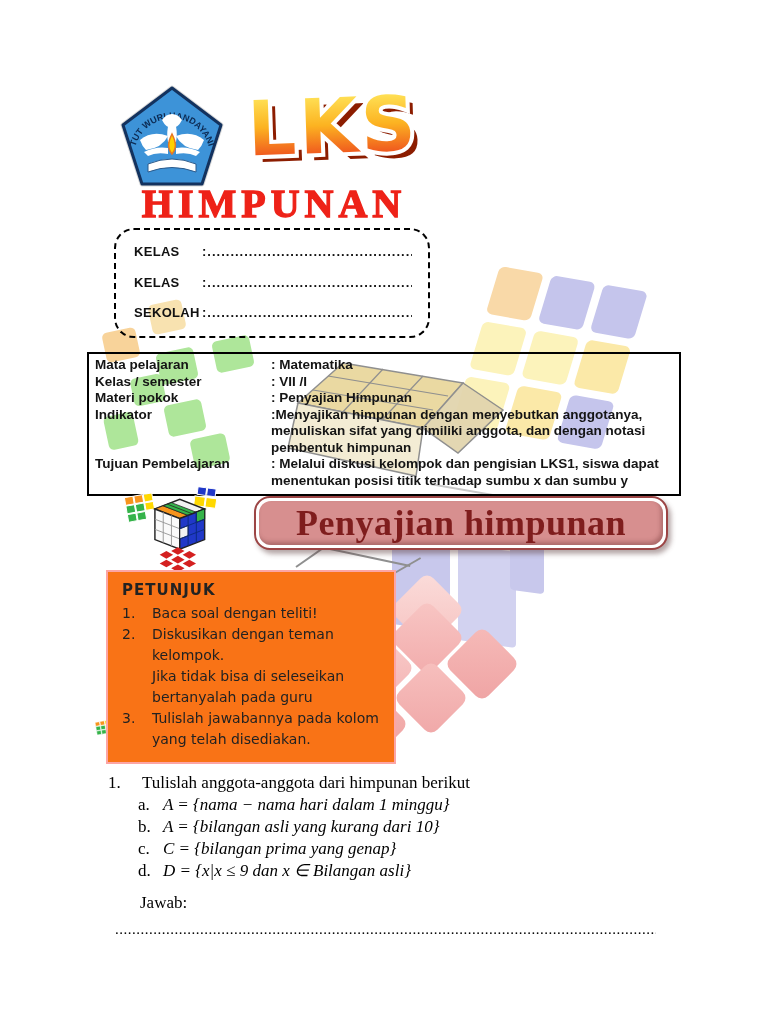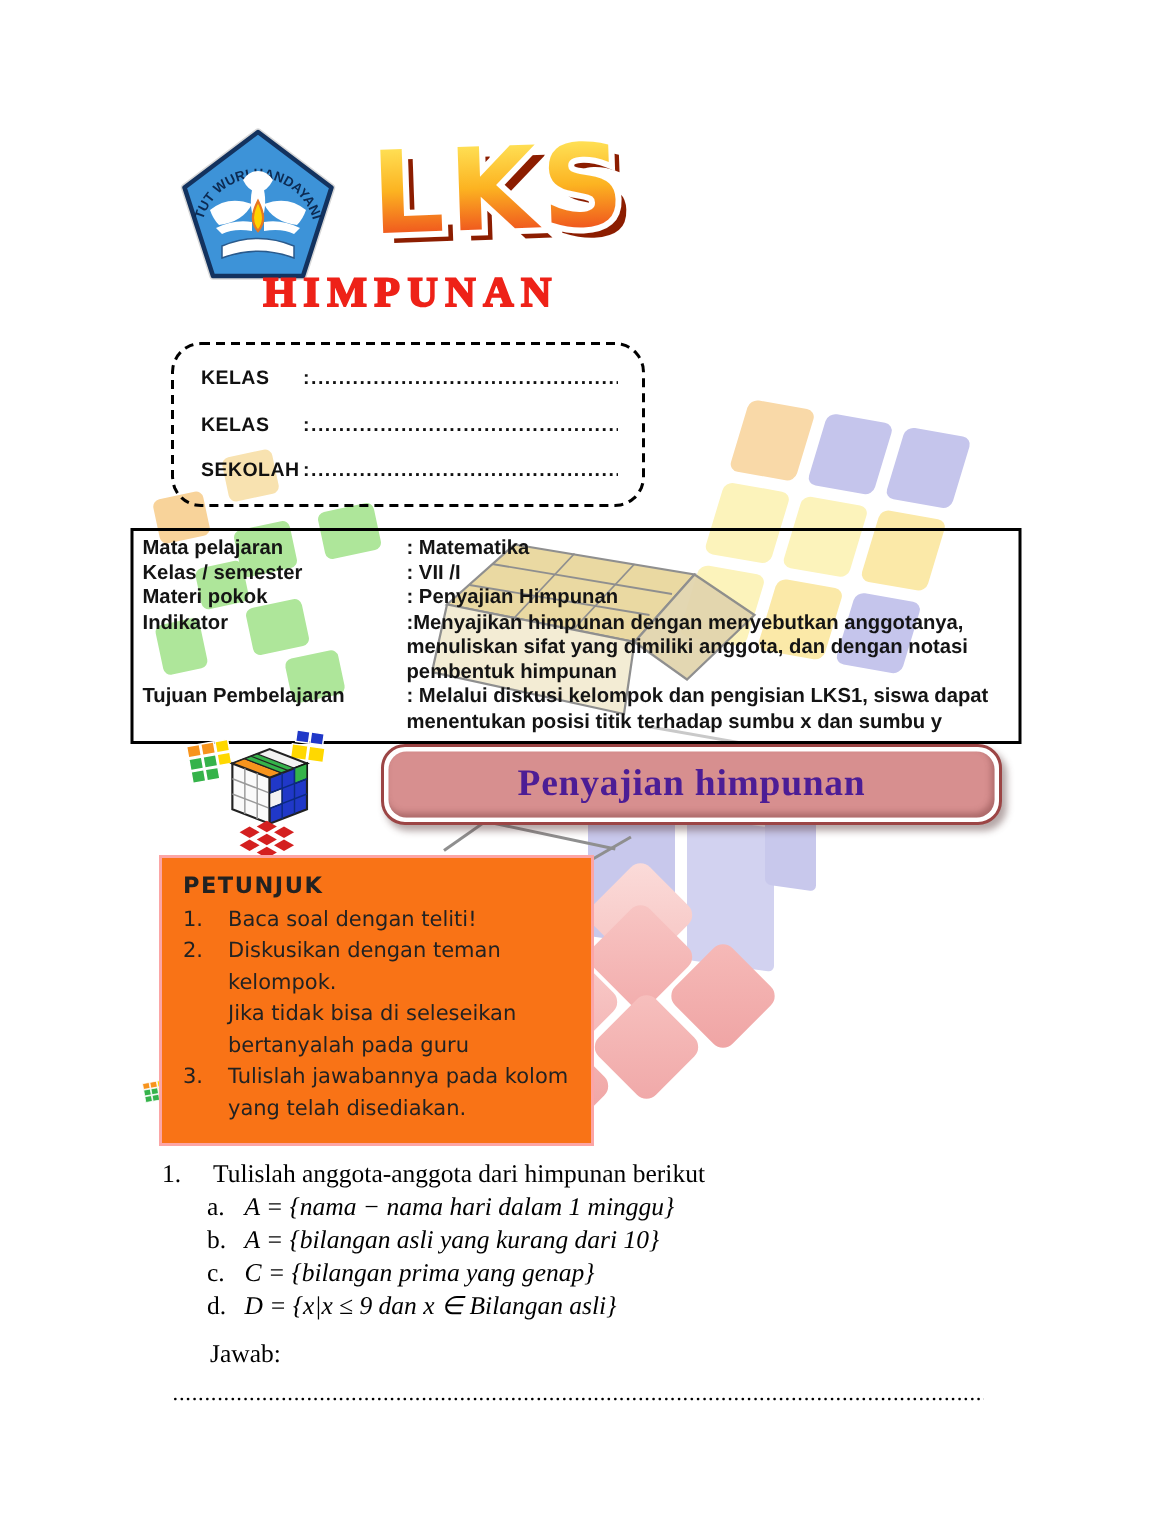--- a/index.html
+++ b/index.html
@@ -23,21 +23,21 @@
   
   .logo{left:118px;top:84px;width:108px;height:108px;z-index:2;}
   .lks-wrap{left:248px;top:88px;width:200px;height:100px;z-index:2;transform:rotate(-2deg);}
   .lks-layer{position:absolute;left:0;top:0;font-family:"DejaVu Sans",sans-serif;
              font-weight:800;font-size:76px;letter-spacing:3px;line-height:1;}
   .lks-back{color:#8c1d00;transform:translate(7px,7px);}
   .lks-outline{color:#fff;-webkit-text-stroke:8px #ffffff;}
   .lks-front{background:linear-gradient(180deg,#ffe257 8%,#fcb321 48%,#f05a1e 85%);
              -webkit-background-clip:text;background-clip:text;color:transparent;}
   .himpunan{left:108px;top:180px;width:332px;z-index:2;text-align:center;
-            font-family:"Liberation Serif",serif;font-weight:700;font-size:28px;
+            font-family:"Liberation Serif",serif;font-weight:700;font-size:40px;
             letter-spacing:5px;-webkit-text-stroke:1.3px #ee2218;color:#ee2218;}
 
   
   .student-box{left:114px;top:228px;width:316px;height:110px;z-index:2;
                border:2.5px dashed #000;border-radius:20px;box-sizing:border-box;
                display:flex;flex-direction:column;justify-content:space-between;
                padding:14px 16px 16px 18px;background:transparent;}
   .s-row{display:flex;align-items:baseline;font-size:13px;font-weight:700;}
   .s-label{width:68px;flex:none;letter-spacing:.3px;}
   .s-value{flex:1;overflow:hidden;white-space:nowrap;letter-spacing:1px;font-weight:700;}
@@ -51,22 +51,22 @@
 
   
   .cube-large{left:122px;top:486px;z-index:2;}
   .cube-small{left:94px;top:716px;z-index:2;}
   .banner{left:254px;top:496px;width:414px;height:54px;z-index:2;box-sizing:border-box;
           border:2px solid #9c4545;border-radius:16px;background:#ffffff;padding:3px;
           box-shadow:3px 4px 5px rgba(90,60,60,.45);}
   .banner-inner{width:100%;height:100%;box-sizing:border-box;border-radius:12px;background:#d78f8f;
           box-shadow:inset -2px -3px 4px rgba(120,60,60,.45);
           display:flex;align-items:center;justify-content:center;}
-  .banner-text{font-family:"Liberation Serif",serif;font-weight:700;font-size:25px;
-          color:#4c1d95;letter-spacing:.5px;}
+  .banner-text{font-family:"Liberation Serif",serif;font-weight:700;font-size:36px;
+          color:#7f1d1d;letter-spacing:.5px;}
 
   
   .petunjuk{left:106px;top:570px;width:290px;z-index:3;border:2px solid #fca5a5;background:#f97316;
             box-sizing:border-box;padding:8px 12px 12px 14px;
             font-family:"DejaVu Sans",sans-serif;font-size:14px;line-height:21px;color:#222;}
   .p-title{font-weight:700;font-size:15px;letter-spacing:1px;margin-bottom:2px;}
   .p-item{display:grid;grid-template-columns:30px 1fr;}
   .p-text{white-space:pre-line;}
 
   

